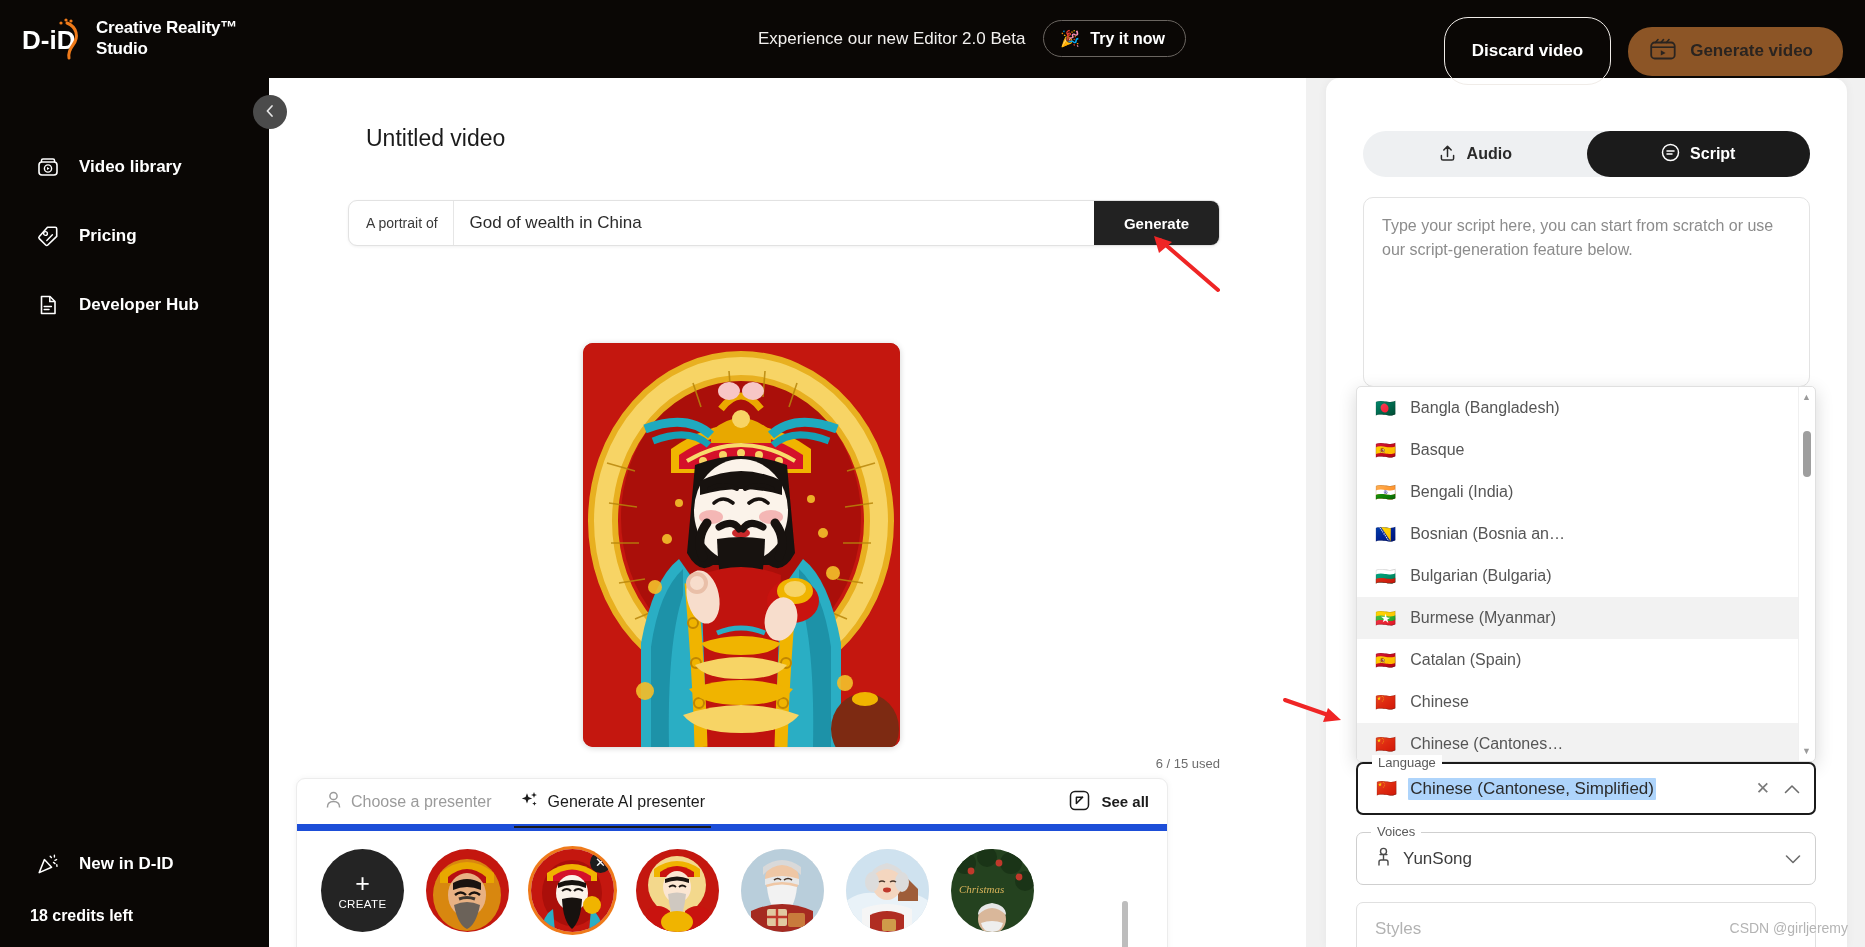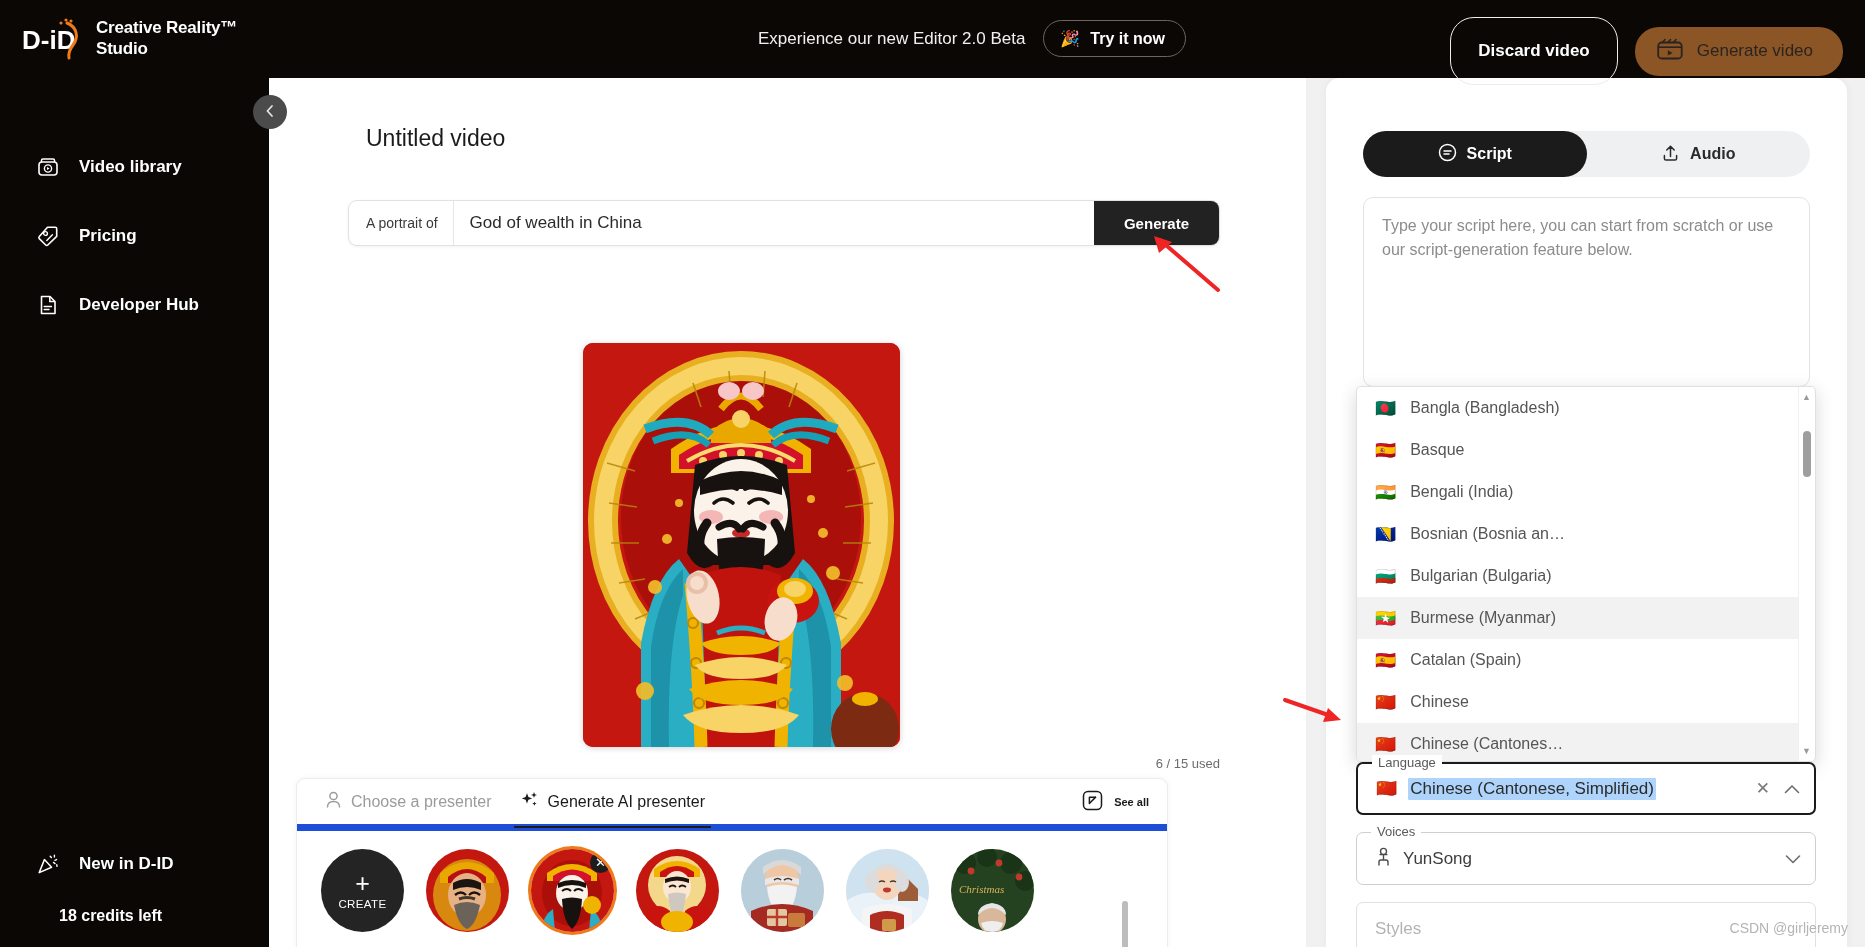--- a/index.html
+++ b/index.html
@@ -61,21 +61,21 @@
   .discard-btn {
     border: 1.5px solid #f0ece8; border-radius: 24px;
     background: transparent; color: #ffffff;
     font-size: 17px; font-weight: bold;
     padding: 23px 27px; cursor: pointer; white-space: nowrap;
   }
   .generate-video-btn {
     display: inline-flex; align-items: center; gap: 14px;
     background: #8c5526; border: none; border-radius: 24px;
     color: #2a2420; font-size: 17px;
-    padding: 11px 30px 11px 22px; cursor: pointer; white-space: nowrap;
+    padding: 11px 30px 11px 22px; cursor: pointer; white-space: nowrap; font-weight: bold;
   }
 
   
   .sidebar {
     position: absolute; left: 0; top: 78px;
     width: 269px; height: 869px;
     background: #0a0705;
     z-index: 20;
   }
   .nav-list { position: absolute; top: 64px; left: 0; width: 269px; }
@@ -83,21 +83,21 @@
     display: flex; align-items: center; gap: 19px;
     padding: 13px 0 13px 36px;
     color: #ffffff; font-size: 17px; font-weight: bold;
     cursor: pointer; white-space: nowrap;
   }
   .nav-item:nth-child(2) { margin-top: 19px; }
   .nav-item:nth-child(3) { margin-top: 19px; }
   .nav-ic { width: 24px; height: 24px; flex: 0 0 24px; }
   .sidebar-bottom { position: absolute; bottom: 0; left: 0; width: 269px; padding-bottom: 22px; }
   .credits {
-    padding: 18px 0 0 59px;
+    padding: 18px 0 0 30px;
     color: #ffffff; font-size: 16px; font-weight: bold;
   }
 
   
   .collapse-handle {
     position: absolute; left: 253px; top: 95px;
     width: 34px; height: 34px; border-radius: 50%;
     background: #4b4b4b;
     display: flex; align-items: center; justify-content: center;
     cursor: pointer; z-index: 40;
@@ -180,21 +180,21 @@
     position: relative;
   }
   .ptab.active { color: #1b1b1b; }
   .ptab.active::after {
     content: ""; position: absolute; left: 8px; right: 8px; bottom: 0;
     height: 2px; background: #1b1b1b;
   }
   .see-all {
     margin-left: auto;
     display: inline-flex; align-items: center; gap: 11px;
-    font-size: 11px; font-weight: bold; color: #1b1b1b;
+    font-size: 15px; font-weight: bold; color: #1b1b1b;
     cursor: pointer; white-space: nowrap;
   }
   .avatar-grid {
     position: relative;
     padding: 18px 0 0 24px;
     display: flex; flex-wrap: wrap; gap: 21px 22px;
     width: 838px; height: 148px; overflow: hidden;
   }
   .av {
     width: 83px; height: 83px; border-radius: 50%;
@@ -706,37 +706,37 @@
             <i></i>
           </div>
       </div>
     </div>
   </div>
 
   <div class="rightpane">
     <div class="rcard">
 
       <div class="seg">
+        <button class="seg-btn">
+          <span>
+            <svg width="19" height="19" viewBox="0 0 19 19" fill="none">
+              <path d="M9.5 13.4 V3.4 M5.8 7 L9.5 3.2 L13.2 7" stroke="#2a2a2a" stroke-width="1.5" stroke-linecap="round" stroke-linejoin="round"></path>
+              <path d="M3.4 12.4 V15.4 A1.6 1.6 0 0 0 5 17 H14 A1.6 1.6 0 0 0 15.6 15.4 V12.4" stroke="#2a2a2a" stroke-width="1.5" stroke-linecap="round"></path>
+            </svg>
+          </span>
+          <span>Audio</span>
+        </button>
         <button class="seg-btn active">
           <span>
             <svg width="19" height="19" viewBox="0 0 19 19" fill="none">
               <circle cx="9.5" cy="9.5" r="8" stroke="#ffffff" stroke-width="1.5"></circle>
               <path d="M6 8 H13 M6 11 H11" stroke="#ffffff" stroke-width="1.5" stroke-linecap="round"></path>
             </svg>
           </span>
           <span>Script</span>
-        </button>
-        <button class="seg-btn">
-          <span>
-            <svg width="19" height="19" viewBox="0 0 19 19" fill="none">
-              <path d="M9.5 13.4 V3.4 M5.8 7 L9.5 3.2 L13.2 7" stroke="#2a2a2a" stroke-width="1.5" stroke-linecap="round" stroke-linejoin="round"></path>
-              <path d="M3.4 12.4 V15.4 A1.6 1.6 0 0 0 5 17 H14 A1.6 1.6 0 0 0 15.6 15.4 V12.4" stroke="#2a2a2a" stroke-width="1.5" stroke-linecap="round"></path>
-            </svg>
-          </span>
-          <span>Audio</span>
         </button>
       </div>
 
       <div class="script-box">Type your script here, you can start from scratch or use our script-generation feature below.</div>
 
       <div class="dd">
         <div class="dd-scrollarea">
           <div class="dd-item">
             <span class="flag">🇧🇩</span>
             <span>Bangla (Bangladesh)</span>

